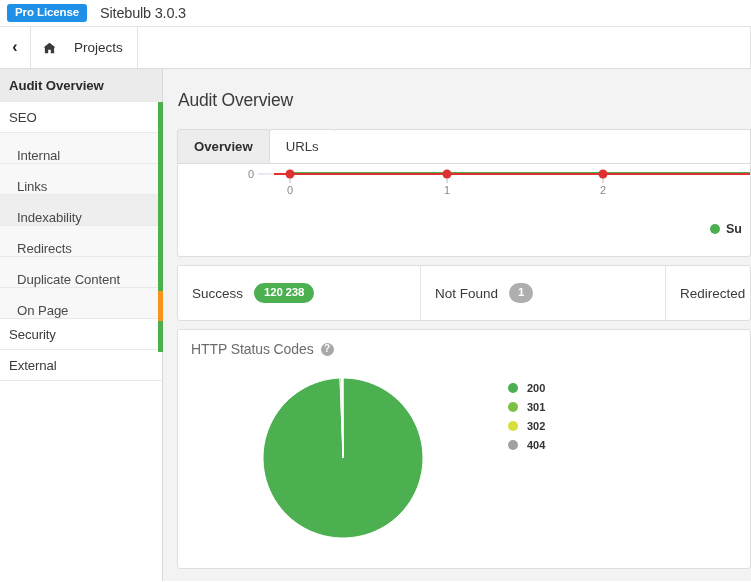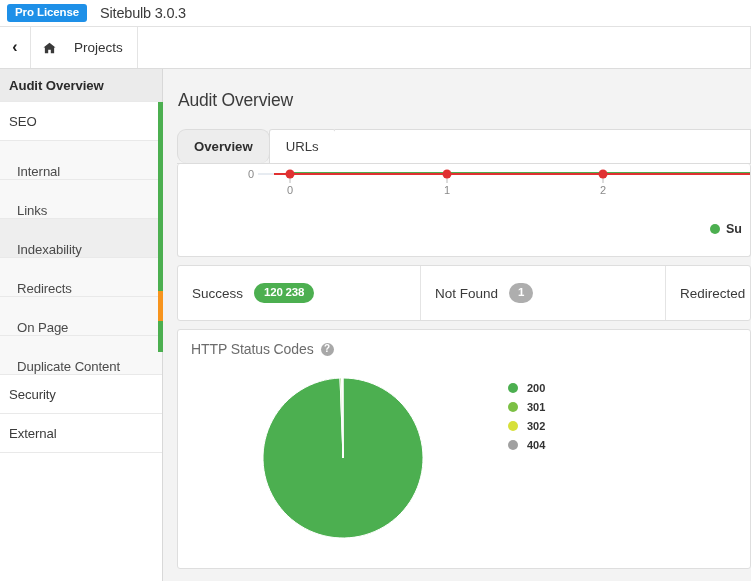--- a/index.html
+++ b/index.html
@@ -78,21 +78,21 @@
 
   
   #sidebar {
     width: 163px;
     flex: none;
     background: #ffffff;
     position: relative;
     border-right: 1px solid #d8d8d8;
   }
   .nav-item {
-    height: 39px;
+    height: 31px;
     display: flex;
     align-items: center;
     font-size: 13.2px;
     color: #3b3b3b;
     border-bottom: 1px solid #e9e9e9;
     padding-left: 9px;
     letter-spacing: -0.1px;
     background: #ffffff;
   }
   .nav-item.header {
@@ -148,21 +148,20 @@
     background: #ffffff;
     border: 1px solid #dcdcdc;
     border-bottom: none;
     margin-right: -1px;
     border-radius: 3px 3px 0 0;
   }
   .tab.active {
     background: #ededed;
     font-weight: bold;
     color: #2e2e2e;
-    border-radius: 9px;
   }
   #tab-filler {
     flex: 1;
     background: #ffffff;
     border: 1px solid #dcdcdc;
     border-bottom: none;
     border-left: none;
   }
 
   
@@ -328,24 +327,24 @@
     <div class="nav-item sub">
       <span>Links</span>
     </div>
     <div class="nav-item sub hover">
       <span>Indexability</span>
     </div>
     <div class="nav-item sub">
       <span>Redirects</span>
     </div>
     <div class="nav-item sub">
+      <span>Duplicate Content</span>
+    </div>
+    <div class="nav-item sub">
       <span>On Page</span>
-    </div>
-    <div class="nav-item sub">
-      <span>Duplicate Content</span>
     </div>
     <div class="nav-item">
       <span>Security</span>
     </div>
     <div class="nav-item">
       <span>External</span>
     </div>
 
     <div id="rail">
       <div class="seg" id="rail-green-top" style="background: rgb(76, 175, 80); height: 189px;"></div>

